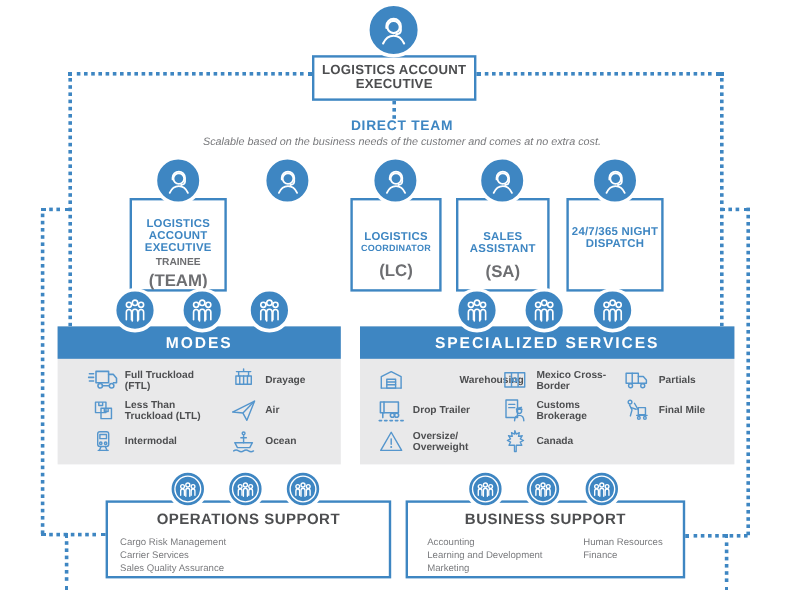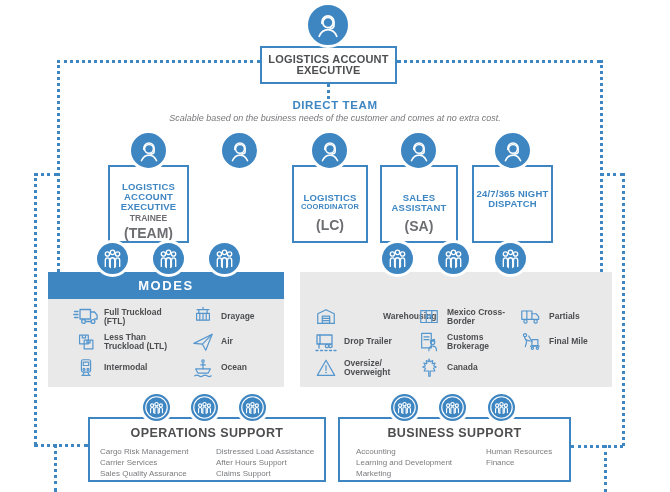--- a/index.html
+++ b/index.html
@@ -283,20 +283,21 @@
             <path d="M12 6v7M9.5 8.5h5"></path>
             <path d="M4 13h16l-2.4 4.5H6.4L4 13z"></path>
             <path d="M3 20.5q2.2-1.6 4.5 0t4.5 0q2.2-1.6 4.5 0t4.5 0"></path>
           </svg>
       </span>
       <span class="item-label">Ocean</span>
     </div>
   </div>
 
   <div class="panel" style="left:300px;width:312px;">
+    <div class="panel-header">SPECIALIZED SERVICES</div>
 
     <div class="item" style="left:13px;top:33px;gap:44px;">
       <span class="item-icon">
         <svg width="22" height="22" viewBox="0 0 24 24" fill="none" stroke="var(--icon-blue)" stroke-width="1.3" stroke-linecap="round" stroke-linejoin="round">
             <path d="M3 19V8.5L12 4l9 4.5V19"></path>
             <path d="M3 19h18"></path>
             <rect x="8" y="11" width="8" height="8"></rect>
             <path d="M8 13.5h8M8 16h8"></path>
           </svg>
       </span>
@@ -452,25 +453,20 @@
       </svg>
   </div>
 
   <div class="support-box" style="left:88px;width:238px;">
     <div class="support-title">OPERATIONS SUPPORT</div>
     <div class="support-col" style="left:10px;">
       <div>Cargo Risk Management</div>
       <div>Carrier Services</div>
       <div>Sales Quality Assurance</div>
     </div>
-    <div class="support-col" style="left:126px;">
-      <div>Distressed Load Assistance</div>
-      <div>After Hours Support</div>
-      <div>Claims Support</div>
-    </div>
   </div>
 
   <div class="support-box" style="left:338px;width:233px;">
     <div class="support-title">BUSINESS SUPPORT</div>
     <div class="support-col" style="left:16px;">
       <div>Accounting</div>
       <div>Learning and Development</div>
       <div>Marketing</div>
     </div>
     <div class="support-col" style="left:146px;">

